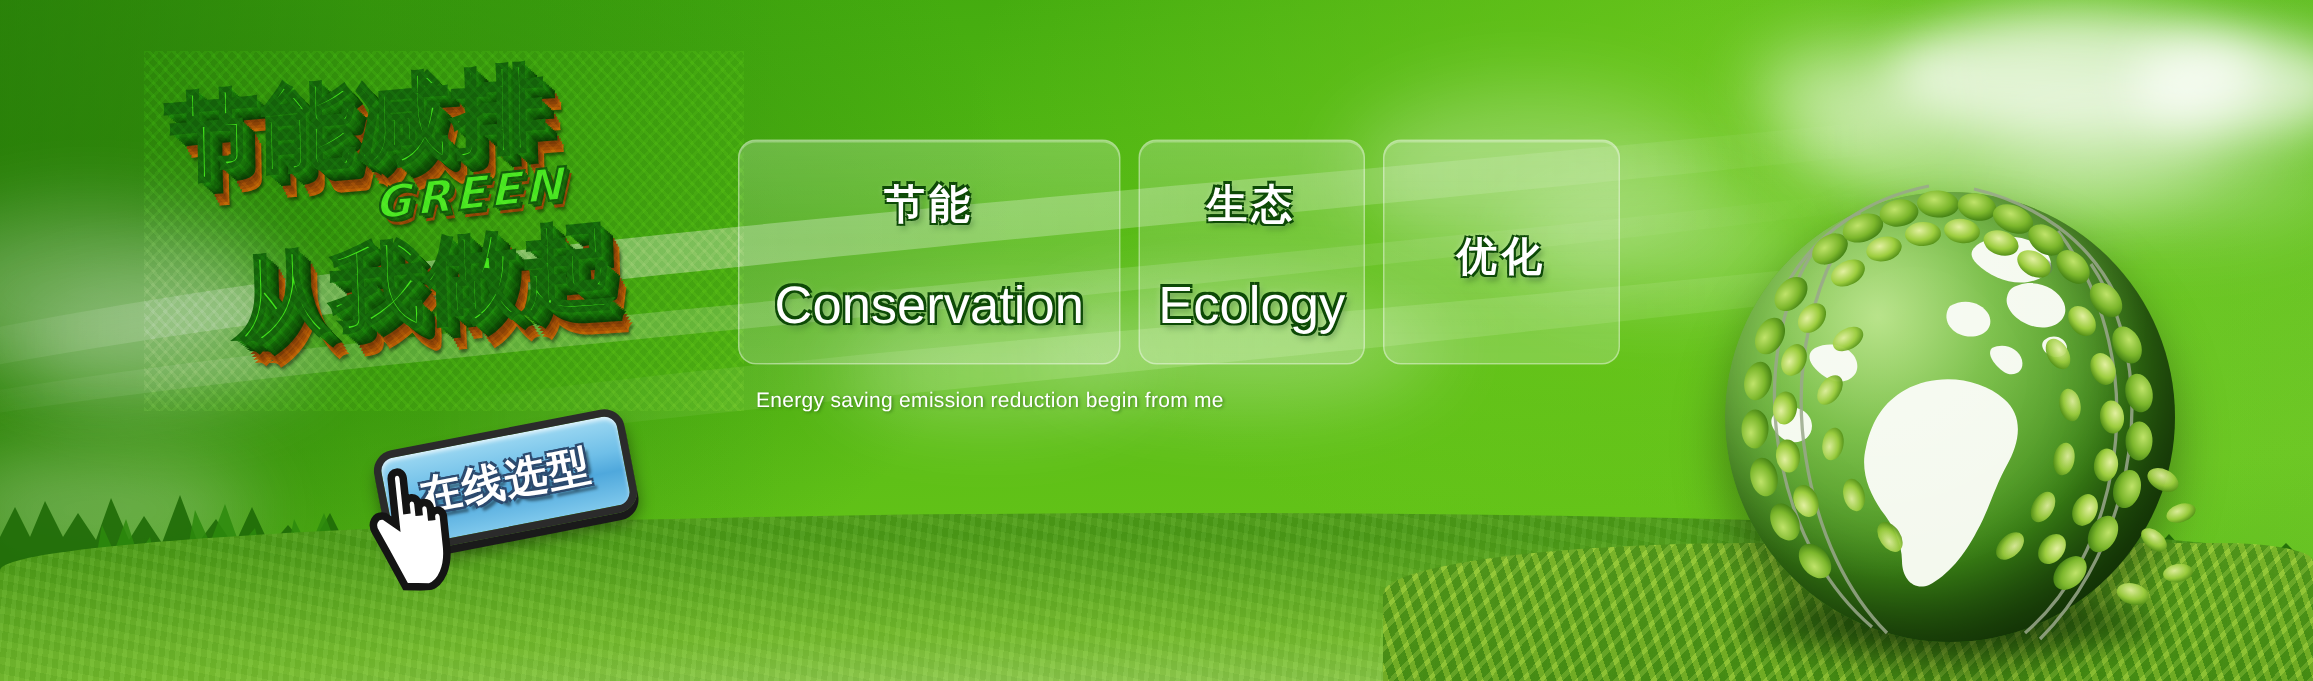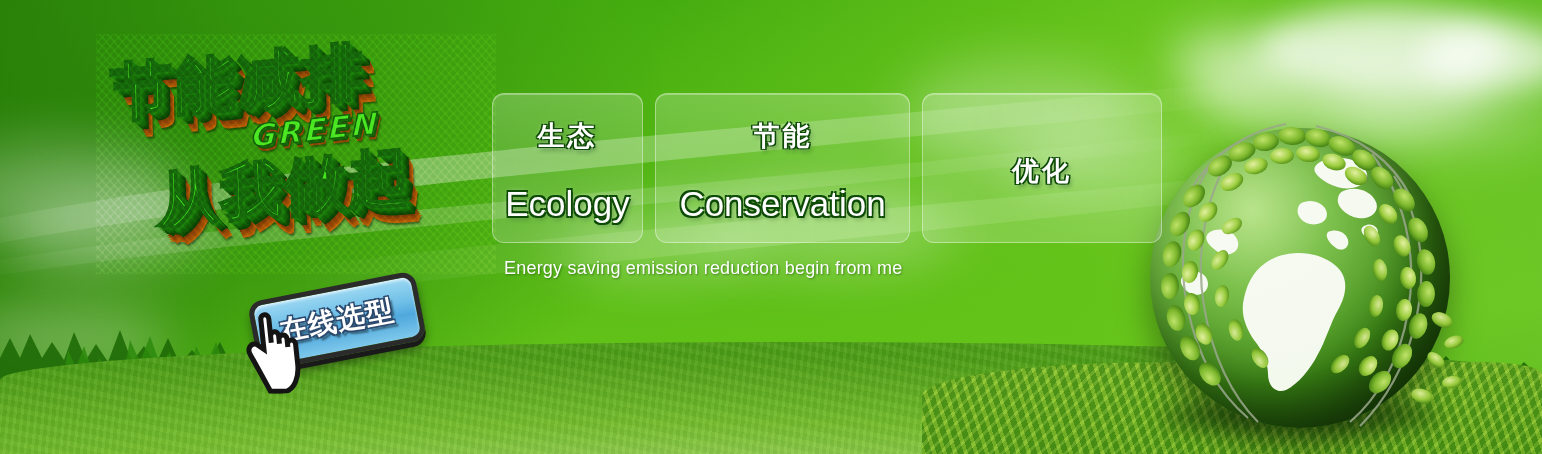--- a/index.html
+++ b/index.html
@@ -161,25 +161,25 @@
   }
   .card-en{
     font-size:35px;color:#ffffff;letter-spacing:0px;
     font-family:"Liberation Sans","DejaVu Sans",sans-serif;
     margin-top:30px;
     text-shadow:-1.6px -1.6px 0 #0d4a06,1.6px -1.6px 0 #0d4a06,-1.6px 1.6px 0 #0d4a06,1.6px 1.6px 0 #0d4a06,
                 0 0 6px rgba(255,255,255,.5), 2px 3px 4px rgba(10,60,5,.5);
   }
   .c1{width:151px;}
   .c2{width:255px;}
-  .c3{width:240px;}
+  .c3{width:158px;}
 
   .subtitle{
     position:absolute;left:504px;top:258px;
-    font-size:18px;color:#ffffff;letter-spacing:.2px;
+    font-size:14px;color:#ffffff;letter-spacing:.2px;
     text-shadow:1px 1px 2px rgba(20,70,8,.5);
     font-family:"Liberation Sans","DejaVu Sans",sans-serif;
   }
 </style>
 </head>
 <body>
 
 <div class="banner">
 
   <div class="sky"></div>
@@ -402,28 +402,28 @@
           <ellipse cx="318" cy="228" rx="10" ry="6" transform="rotate(-18 318 228)"></ellipse>
           <ellipse cx="300" cy="246" rx="10" ry="6" transform="rotate(40 300 246)"></ellipse>
           <ellipse cx="316" cy="268" rx="10" ry="6" transform="rotate(-8 316 268)"></ellipse>
           <ellipse cx="286" cy="282" rx="11" ry="7" transform="rotate(16 286 282)"></ellipse>
         </g>
       </g>
     </svg>
   </div>
 
   <div class="cards">
+    <div class="card c2">
+      <div class="card-cn">节能</div>
+      <div class="card-en">Conservation</div>
+    </div>
     <div class="card c1">
       <div class="card-cn">生态</div>
       <div class="card-en">Ecology</div>
     </div>
-    <div class="card c2">
-      <div class="card-cn">节能</div>
-      <div class="card-en">Conservation</div>
-    </div>
     <div class="card c3">
       <div class="card-cn">优化</div>
     </div>
   </div>
 
   <div class="subtitle">Energy saving emission reduction begin from me</div>
 
 </div>
 
 </body></html>

